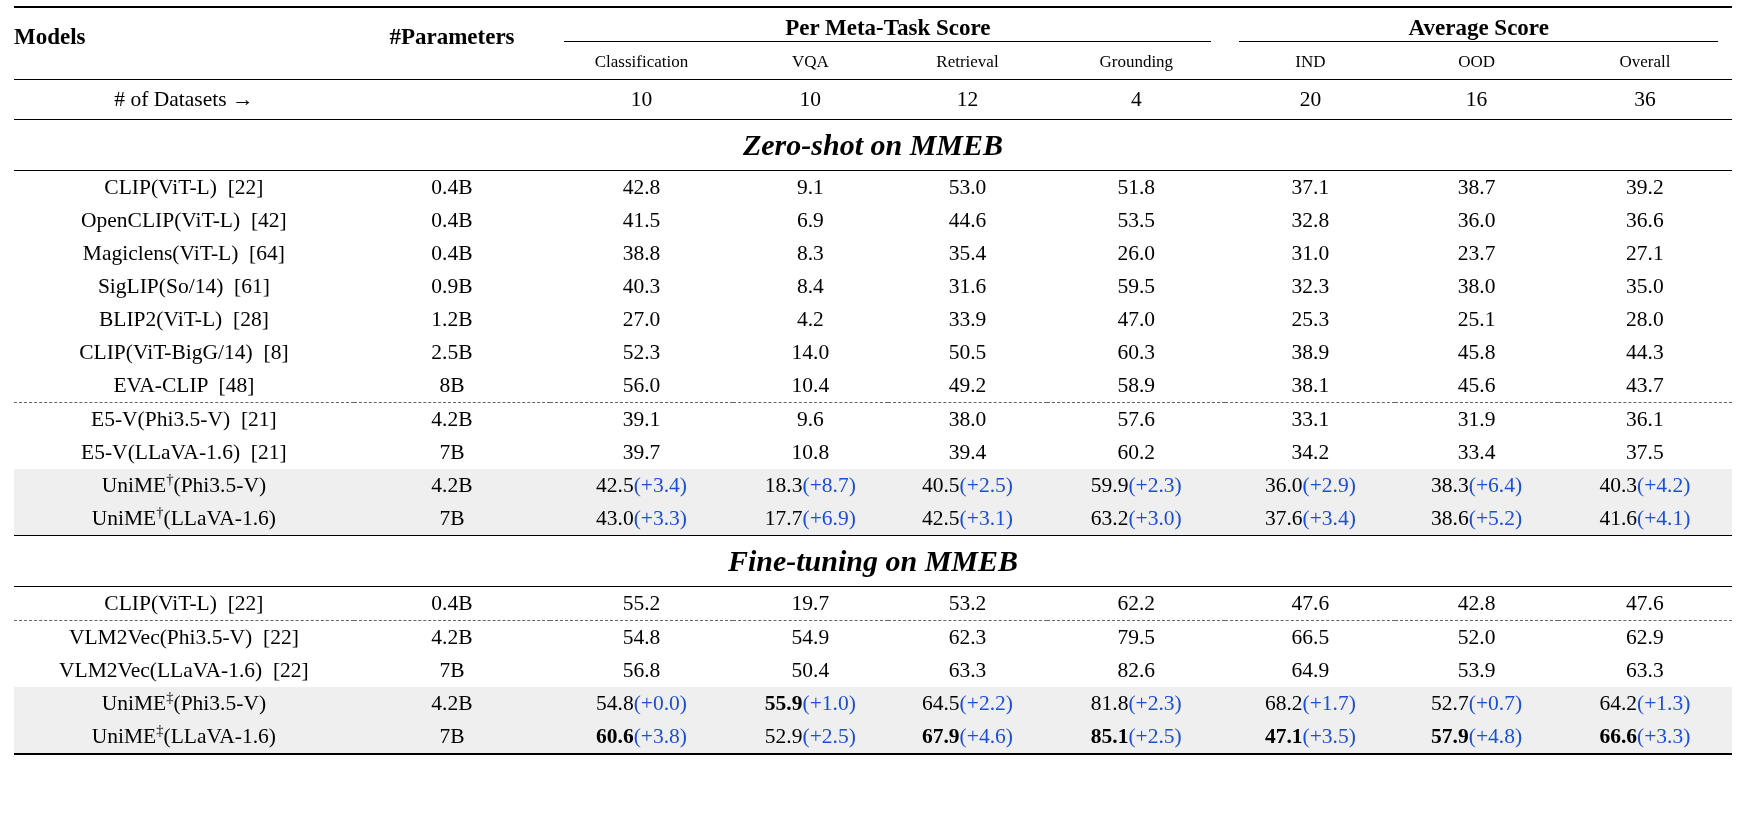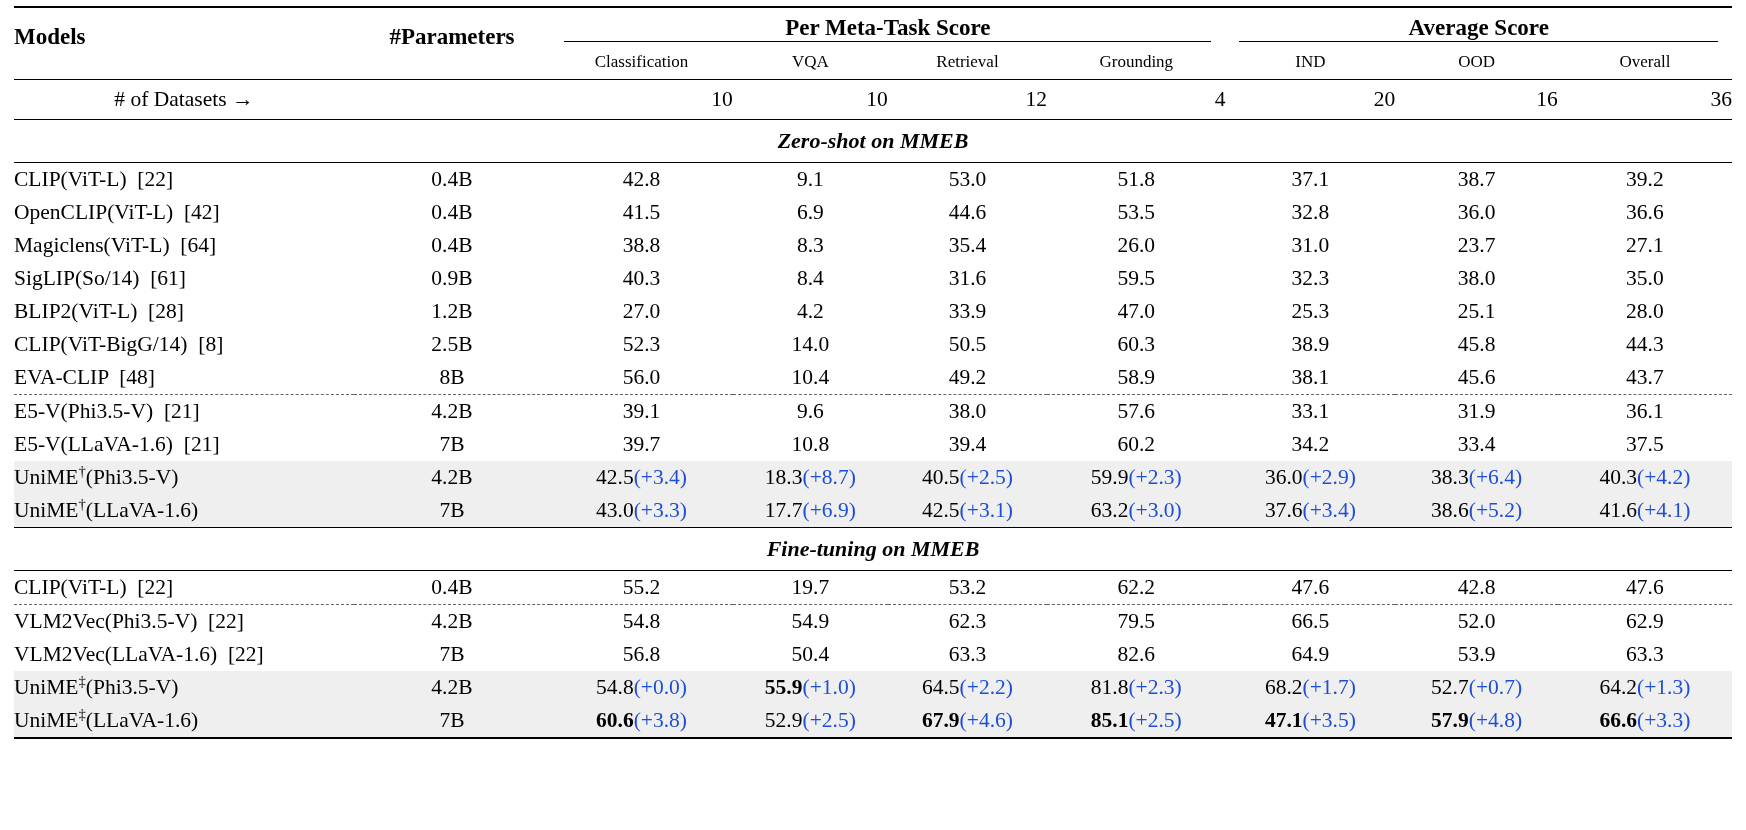--- a/index.html
+++ b/index.html
@@ -66,41 +66,41 @@
   .subhdr td {
     text-align: center;
     padding: 6px 0 7px 0;
     font-size: 17px;
   }
   .leftcell {
     text-align: left;
     padding-left: 4px;
   }
   .datasets td {
-    text-align: right;
+    text-align: center;
     padding: 7px 0 7px 0;
   }
   .datasets td.leftcell {
     text-align: center;
   }
   .section td {
     text-align: center;
     font-style: italic;
     font-weight: bold;
-    font-size: 22px;
+    font-size: 30px;
     padding: 8px 0 8px 0;
     margin-top: 7px;
   }
   tr.data td {
     text-align: center;
     padding: 3.5px 0 3.5px 0;
     height: 26px;
   }
   tr.data td.leftcell {
-    text-align: left;
+    text-align: center;
   }
   tr.hl td {
     background: #efefef;
   }
   .gain {
     color: #1d4ed8;
   }
   .bold {
     font-weight: bold;
   }

